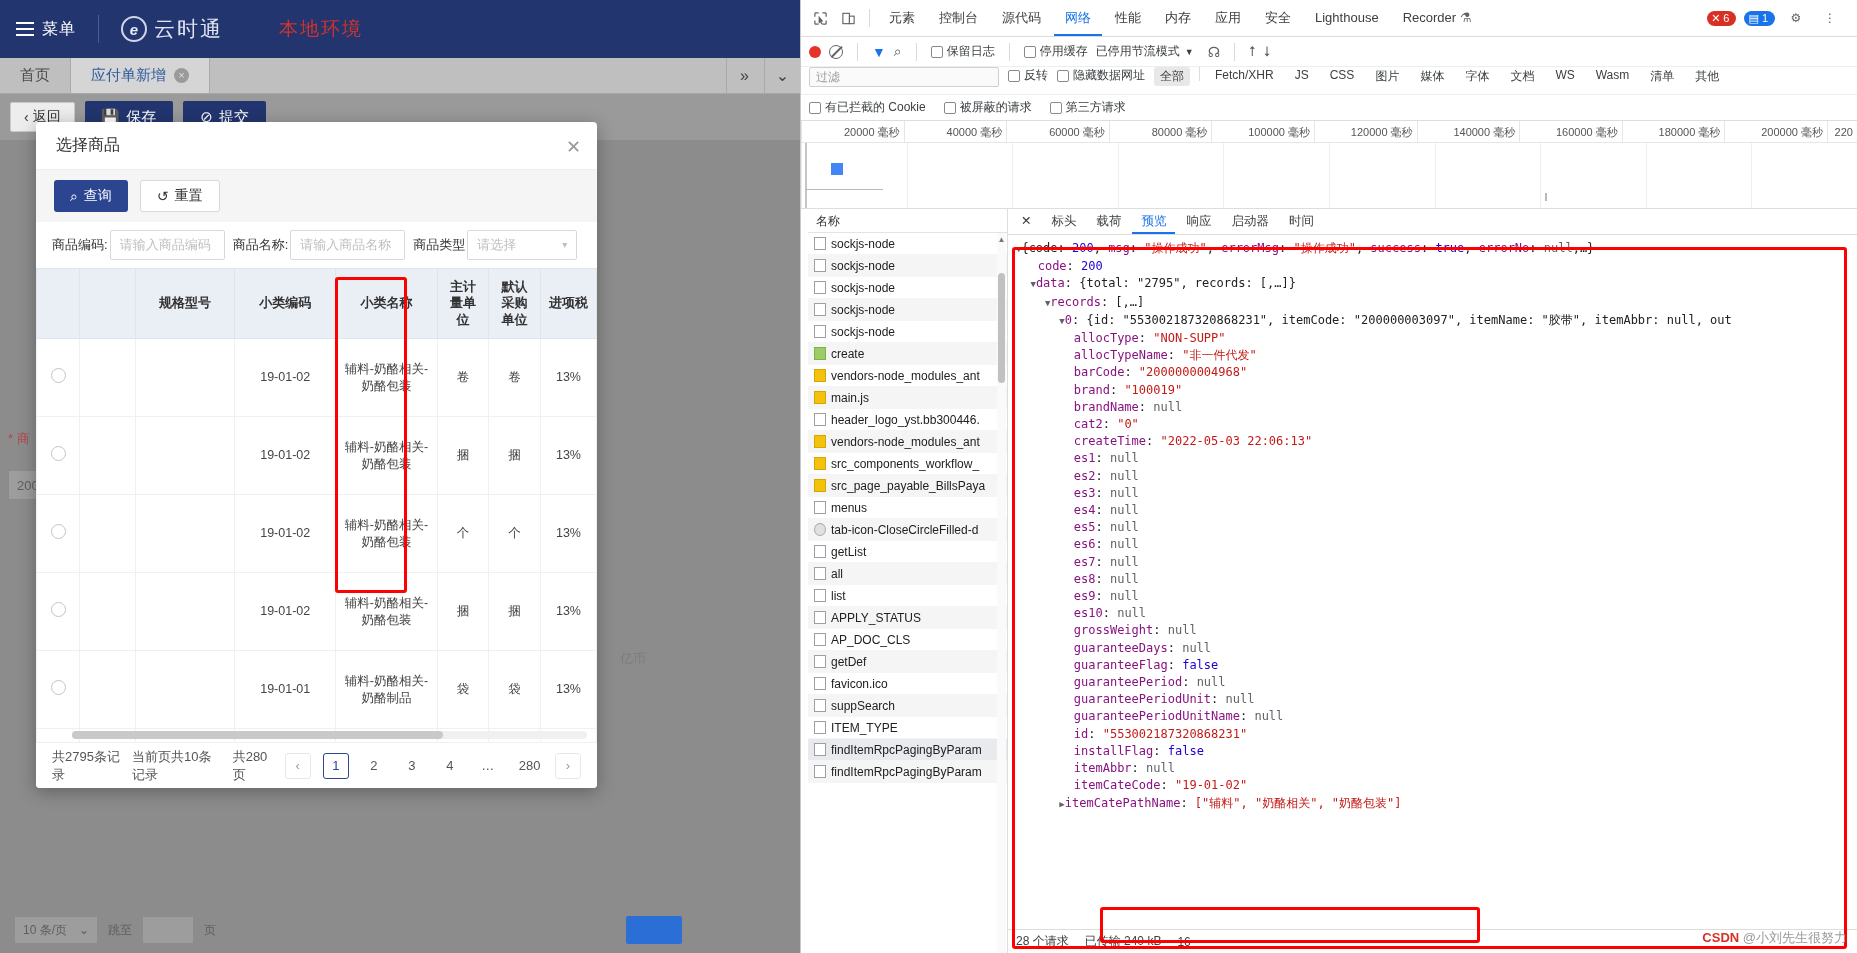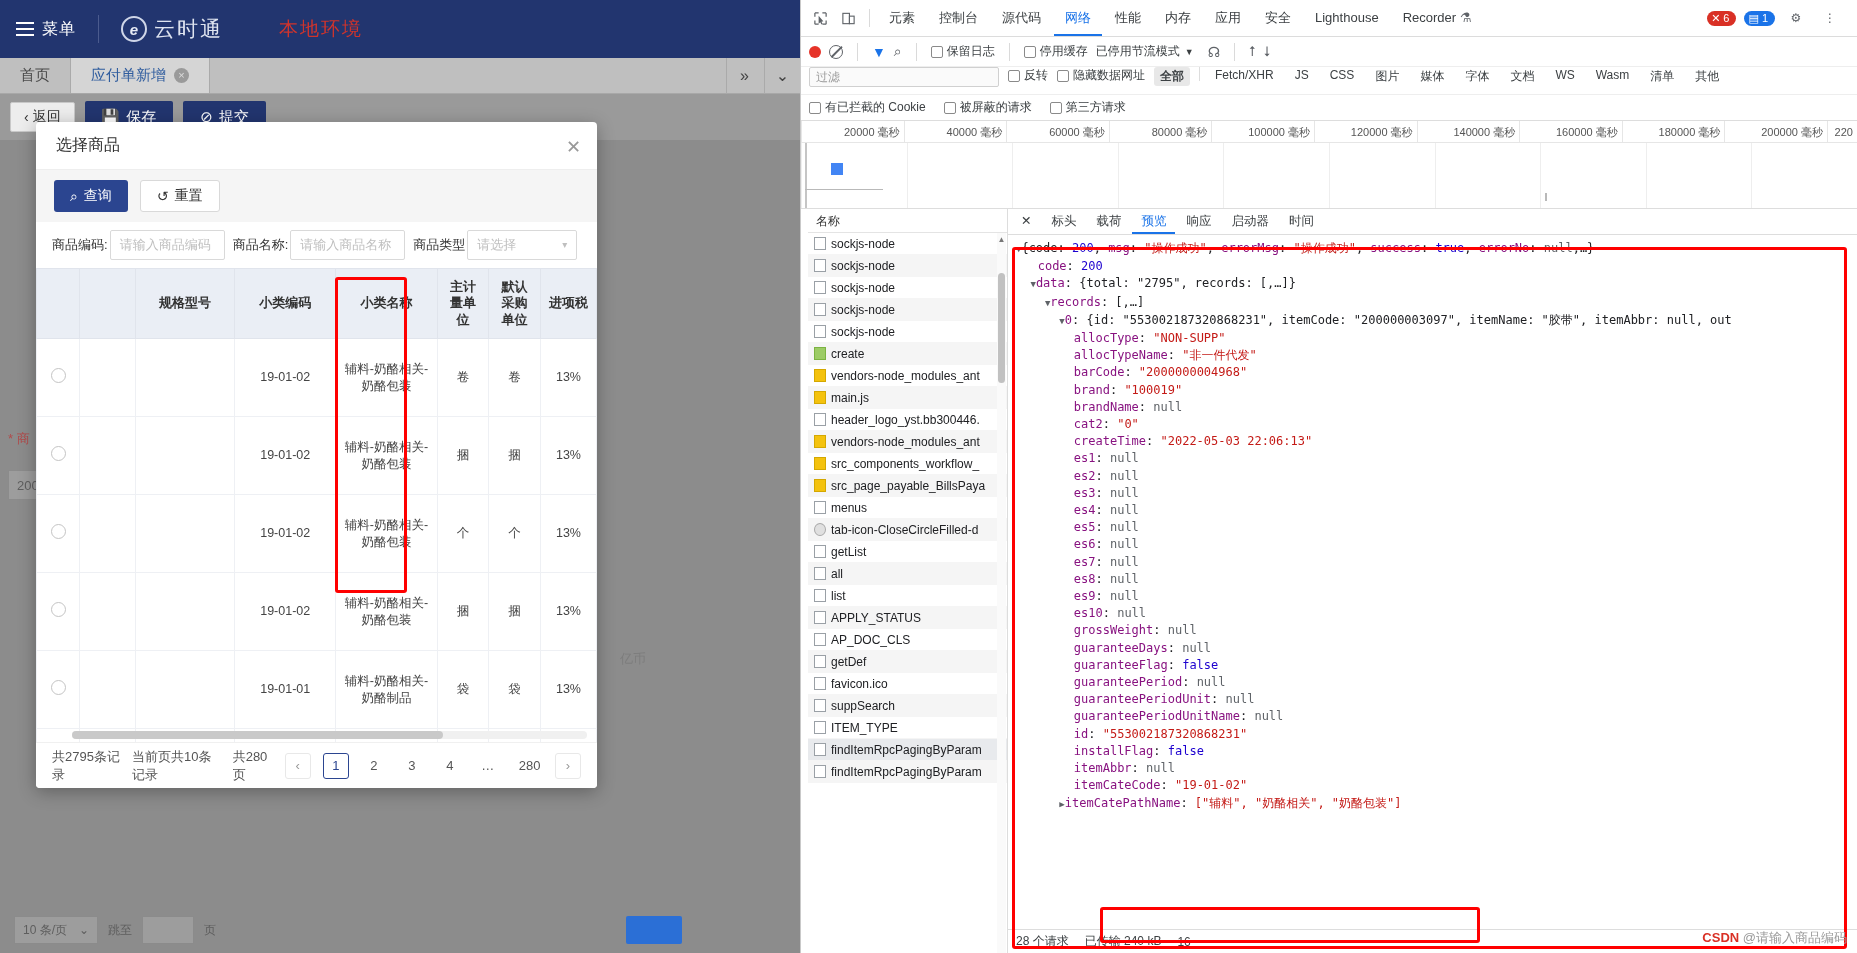--- a/index.html
+++ b/index.html
@@ -221,21 +221,21 @@
 
   .dt-filterbar {
     height: 28px; display: flex; align-items: flex-start; gap: 9px; padding: 0 8px;
     border-bottom: 1px solid #eee; font-size: 12px; color: #3c4043;
   }
   .filt-input {
     width: 190px; height: 20px; border: 1px solid #d0d0d0; border-radius: 2px;
     background: #fafafa; color: #9a9a9a; padding: 0 6px; line-height: 18px; font-size: 12px;
   }
   .pill { padding: 1px 6px; border-radius: 3px; white-space: nowrap; }
-  .pill.active { background: #e8e8e8; font-weight: bold; }
+  .pill.active { background: #e8e8e8; }
   .vsep { width: 1px; height: 14px; background: #ddd; }
 
   .dt-filterbar2 {
     height: 26px; display: flex; align-items: center; gap: 18px; padding: 0 8px;
     border-bottom: 1px solid #ddd; font-size: 12px; color: #3c4043;
   }
 
   .dt-timeline { height: 88px; border-bottom: 1px solid #ddd; position: relative; }
   .tl-ruler { height: 22px; display: flex; border-bottom: 1px solid #e6e6e6; }
   .tl-tick {
@@ -810,15 +810,15 @@
           <span>28 个请求</span>
           <span>已传输 240 kB</span>
           <span>16</span>
         </div>
       </div>
     </div>
   </div>
 
   <div class="watermark">
     <span class="wm-logo">CSDN</span>
-    <span>@请输入商品编码</span>
+    <span>@小刘先生很努力</span>
   </div>
 </div>
 
 </body></html>

